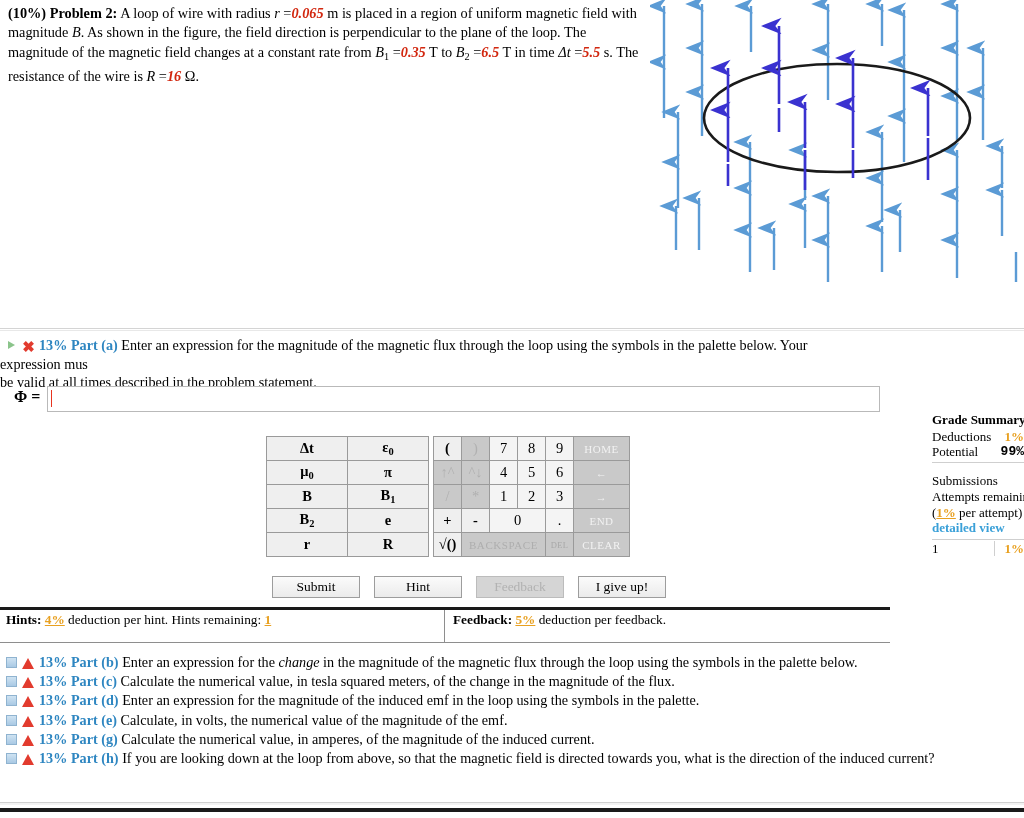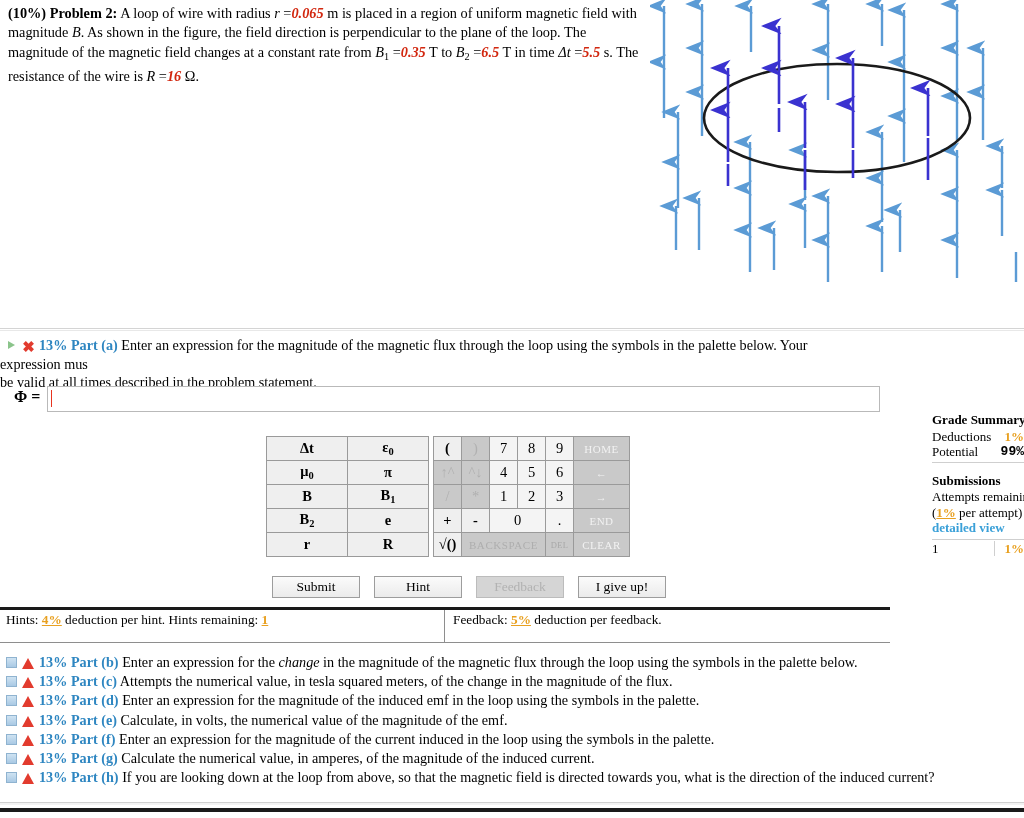--- a/index.html
+++ b/index.html
@@ -75,21 +75,21 @@
   #grade-panel {
     position:absolute; left:932px; top:377px; width:92px;
     font-size:13px; line-height:15.5px;
   }
   #grade-panel .gs-title { font-weight:bold; margin-bottom:1px; white-space:nowrap;margin-top:35px; }
   .gs-row { display:flex; justify-content:space-between; white-space:nowrap; }
   .gs-row .k { }
   .gs-row .v { font-weight:bold;font-family:Liberation Mono, monospace; }
   .v-orange { color:#e8a020; font-weight:bold; }
   .gs-rule { border-top:1px solid #cfcfcf; margin:2px 0 8px 0; }
-  .sub-title { font-weight:bold; margin-bottom:1px; white-space:nowrap;margin-top:10px; }
+  .sub-title { font-weight:normal; margin-bottom:1px; white-space:nowrap;margin-top:10px; }
   .sub-line { white-space:nowrap; }
   .uline-num { color:#e8a020; font-weight:bold; text-decoration:underline; }
   .uline-pct { color:#e8a020; font-weight:bold; text-decoration:underline; }
   .detailed { color:#3aa0d8; font-weight:bold; }
   #sub-table {
     margin-top:3px; border-top:1px solid #cfcfcf;
     display:flex; justify-content:space-between; padding-top:1px;
   }
   #sub-table .cell-l { }
   #sub-table .cell-r { color:#e8a020; font-weight:bold; border-left:1px solid #cfcfcf; padding-left:10px;}
@@ -131,21 +131,21 @@
   #hf-top { position:absolute; left:0; top:0; width:890px; height:3px; background:#1a1a1a; }
   #hf-bar { position:absolute; left:0; top:3px; width:890px; height:33px; display:flex; }
   #hints-cell {
     width:445px; border-right:1px solid #8e8e8e; border-bottom:1px solid #8e8e8e;
     padding:2px 0 0 6px; font-size:13.3px;
   }
   #feedback-cell {
     width:445px; border-bottom:1px solid #8e8e8e;
     padding:2px 0 0 8px; font-size:13.3px;
   }
-  .hf-key { font-weight:normal; }
+  .hf-key { font-weight:bold; }
 
   
   #parts-list { position:absolute; left:0; top:653px; width:1024px; font-size:14.2px; line-height:19.2px; }
   .part-row { white-space:normal; padding-left:4px; }
   .icon-sq {
     display:inline-block; width:11px; height:11px; vertical-align:-1px;
     background:linear-gradient(#cfe3f2,#a9c9e4); border:1px solid #8fb3d0;
     margin:0 4px 0 2px;
   }
   .icon-warn {
@@ -361,22 +361,21 @@
     </div>
     <div id="feedback-cell">
       <span class="hf-key">Feedback:</span>
       <span class="uline-pct">5%</span><span> deduction per feedback.</span>
     </div>
   </div>
 </div>
 
 <div id="parts-list">
     <div class="part-row"><span class="icon-sq"></span><span class="icon-warn"></span><span class="pct">13% </span><span class="partlabel">Part (b)</span><span> Enter an expression for the </span><span class="it">change</span><span> in the magnitude of the magnetic flux through the loop using the symbols in the palette below.</span></div>
-    <div class="part-row"><span class="icon-sq"></span><span class="icon-warn"></span><span class="pct">13% </span><span class="partlabel">Part (c)</span><span> Attempts the numerical value, in tesla squared meters, of the change in the magnitude of the flux.</span></div>
+    <div class="part-row"><span class="icon-sq"></span><span class="icon-warn"></span><span class="pct">13% </span><span class="partlabel">Part (c)</span><span> Calculate the numerical value, in tesla squared meters, of the change in the magnitude of the flux.</span></div>
     <div class="part-row"><span class="icon-sq"></span><span class="icon-warn"></span><span class="pct">13% </span><span class="partlabel">Part (d)</span><span> Enter an expression for the magnitude of the induced emf in the loop using the symbols in the palette.</span></div>
     <div class="part-row"><span class="icon-sq"></span><span class="icon-warn"></span><span class="pct">13% </span><span class="partlabel">Part (e)</span><span> Calculate, in volts, the numerical value of the magnitude of the emf.</span></div>
-    <div class="part-row"><span class="icon-sq"></span><span class="icon-warn"></span><span class="pct">13% </span><span class="partlabel">Part (f)</span><span> Enter an expression for the magnitude of the current induced in the loop using the symbols in the palette.</span></div>
     <div class="part-row"><span class="icon-sq"></span><span class="icon-warn"></span><span class="pct">13% </span><span class="partlabel">Part (g)</span><span> Calculate the numerical value, in amperes, of the magnitude of the induced current.</span></div>
     <div class="part-row"><span class="icon-sq"></span><span class="icon-warn"></span><span class="pct">13% </span><span class="partlabel">Part (h)</span><span> If you are looking down at the loop from above, so that the magnetic field is directed towards you, what is the direction of the induced current?</span></div>
   </div>
 
 <div id="bottom-rule"></div>
 <div id="bottom-rule2"></div>
 
 </body></html>

